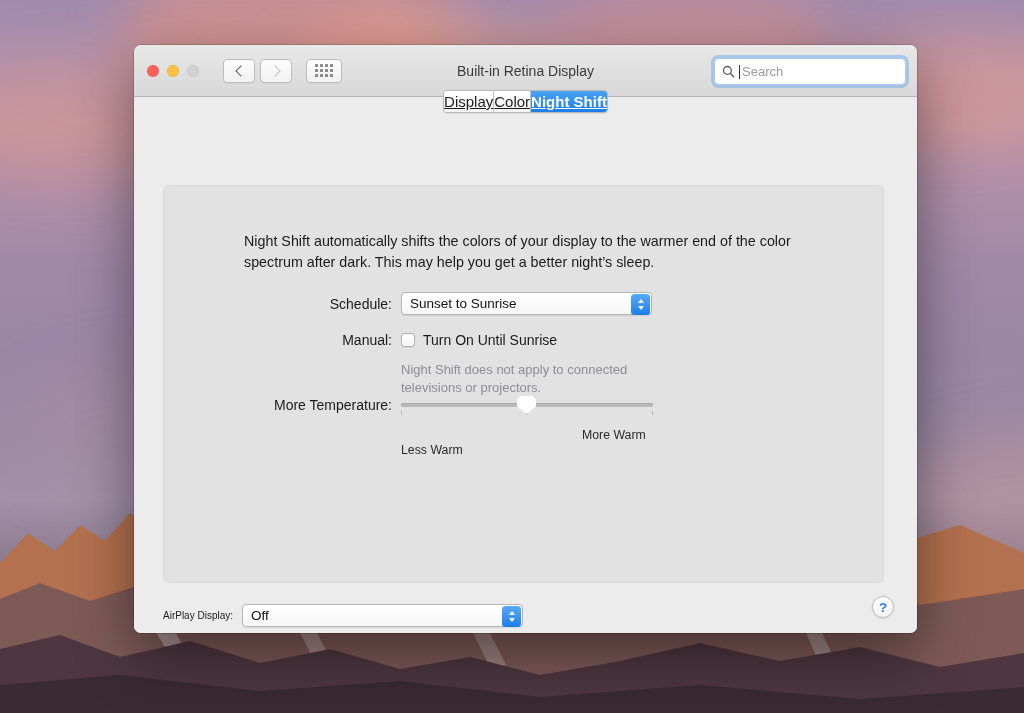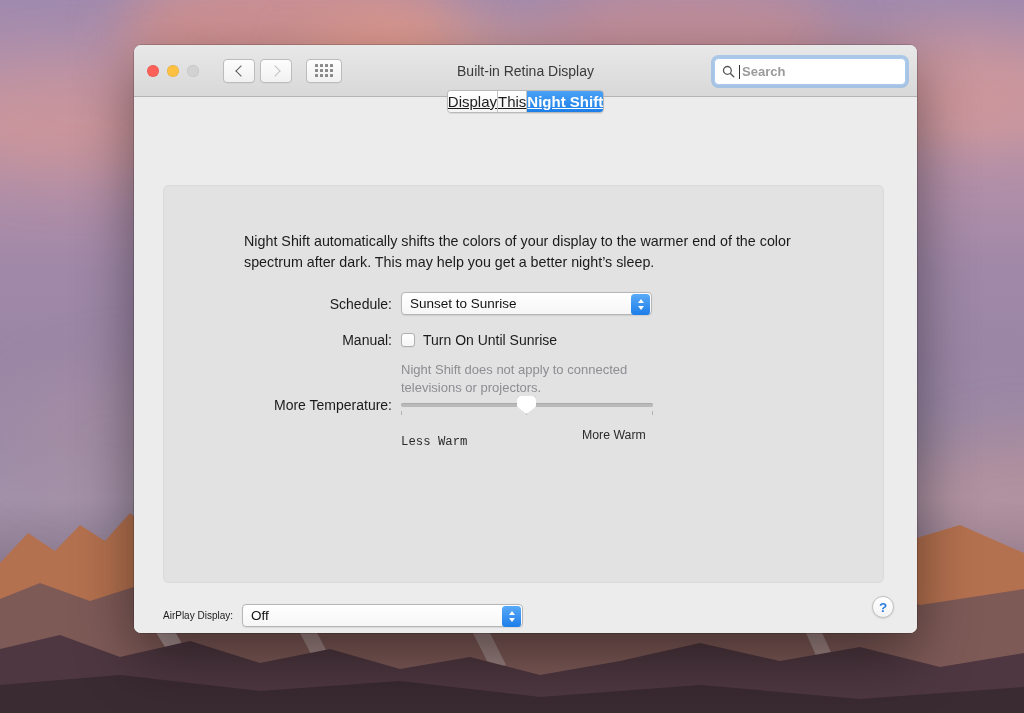--- a/index.html
+++ b/index.html
@@ -119,21 +119,21 @@
     background: #fff;
     border-radius: 4.5px;
     border: 1px solid #a9c9ef;
     box-shadow: 0 0 0 3px rgba(100,165,235,.45);
     display: flex; align-items: center;
   }
   .search-icon { margin-left: 7px; margin-right: 4px; flex: none; }
   .caret {
     width: 1px; height: 14px; background: #333; margin-right: 2px;
   }
-  .search-ph { font-size: 13px; color: #9b9b9b; font-weight: bold; }
+  .search-ph { font-size: 13px; color: #9b9b9b; }
 
   
   .content { position: relative; height: 536px; background: #ececec; }
 
   
   .tabbar {
     position: absolute;
     left: 0; right: 0;
     top: 77px;
     display: flex;
@@ -354,21 +354,21 @@
         <span class="caret"></span>
         <span class="search-ph">Search</span>
       </div>
     </div>
 
     <div class="content">
 
       <div class="tabbar" style="top:-7px;">
         <div class="tabs">
           <div class="tab">Display</div>
-          <div class="tab">This</div>
+          <div class="tab">Color</div>
           <div class="tab active">Night Shift</div>
         </div>
       </div>
 
       <div class="panel">
 
         <div class="desc">Night Shift automatically shifts the colors of your display to the warmer end of the color spectrum after dark. This may help you get a better night’s sleep.</div>
 
         <div class="row" style="left:109px; top:107px;">
           <span class="flabel">Schedule:</span>
@@ -394,21 +394,21 @@
         </div>
 
         <div style="position:absolute; left:238px; top:208px; width:252px; height:30px;">
           <div class="slider-track" style="left:0; top:10px; width:252px;"></div>
           <span class="tick" style="left:0px; top:18px;"></span>
           <span class="tick" style="left:125px; top:18px;"></span>
           <span class="tick" style="left:251px; top:18px;"></span>
           <div class="thumb" style="left:116px; top:3px;"></div>
         </div>
 
-        <span class="slabel" style="left:238px; top:250px;font-family:Liberation Mono, monospace;">Less Warm</span>
+        <span class="slabel" style="left:238px; top:258px;">Less Warm</span>
         <span class="slabel" style="left:419px; top:243px;">More Warm</span>
 
       </div>
 
       <div class="bottomrow" style="left:29px; top:507px;">
         <span style="font-size:10px; color:#1b1b1b;">AirPlay Display:</span>
         <div class="popup" style="width:281px; margin-left:9px;">
           <span>Off</span>
           <span class="stepper">
             <span class="sarrow up"></span>

